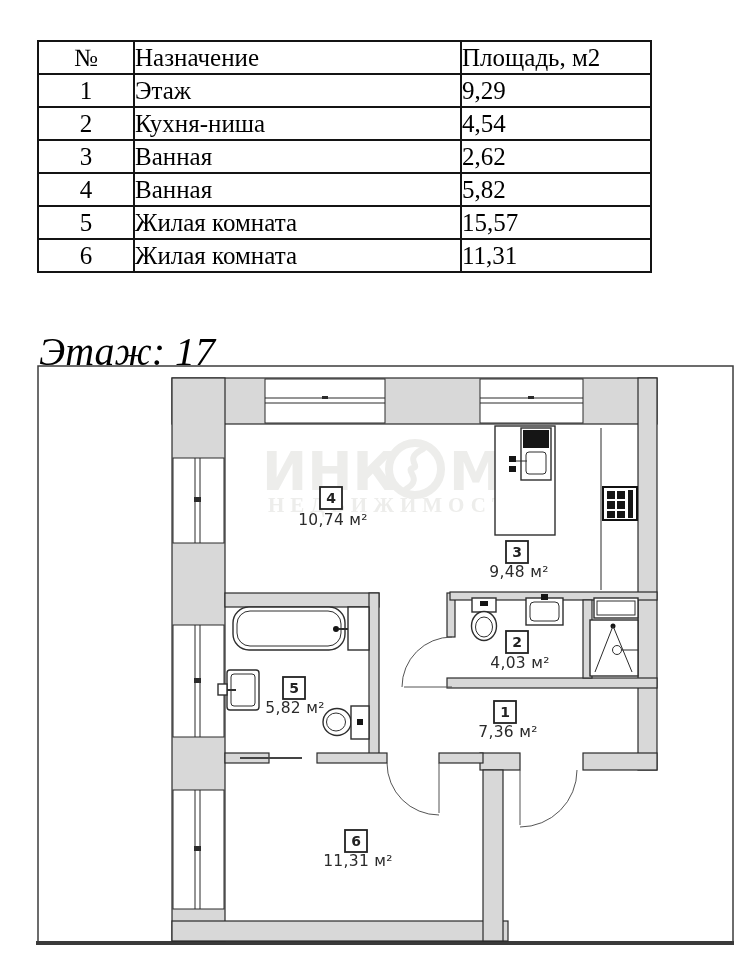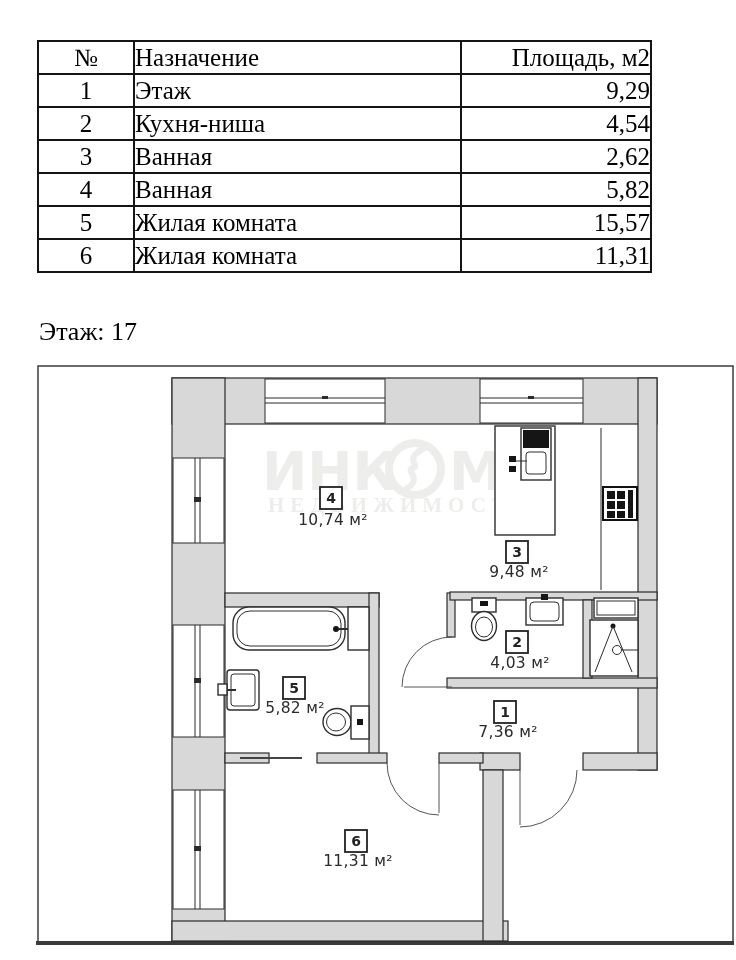--- a/index.html
+++ b/index.html
@@ -5,22 +5,22 @@
   html,body{margin:0;padding:0;background:#ffffff;}
   .page{position:relative;width:736px;height:960px;background:#fff;overflow:hidden;
         font-family:"Liberation Serif", serif;}
   
   table.spec{position:absolute;left:37px;top:40px;width:613px;border-collapse:collapse;
              border:2px solid #141414;font-size:25px;color:#000;table-layout:fixed;}
   table.spec td{border:2px solid #141414;height:30px;padding:0;line-height:31px;
                 overflow:hidden;white-space:nowrap;}
   td.c-num{text-align:center;}
   td.c-name{text-align:left;padding-left:12px;margin-top:12px;}
-  td.c-area{text-align:right;}
-  .floor-label{position:absolute;left:39px;top:317px;font-size:26px;color:#000;}
+  td.c-area{text-align:left;}
+  .floor-label{position:absolute;left:39px;top:328px;font-size:40px;color:#000;font-style:italic;}
   svg.plan{position:absolute;left:0;top:0;}
   .wall{fill:#d8d8d8;stroke:#2b2b2b;stroke-width:1.2;}
   .win{fill:#ffffff;stroke:#2b2b2b;stroke-width:1;}
   .wline{stroke:#2b2b2b;stroke-width:1;}
   .fix{fill:#ffffff;stroke:#2e2e2e;stroke-width:1.4;}
   .fix2{fill:none;stroke:#2e2e2e;stroke-width:1;}
   .dark{fill:#151515;stroke:none;}
   .door{fill:none;stroke:#555;stroke-width:1;}
   .lbox{fill:#ffffff;stroke:#222;stroke-width:1.8;}
   .ltxt{font-family:"DejaVu Sans", sans-serif;font-size:14px;font-weight:600;fill:#222;}

